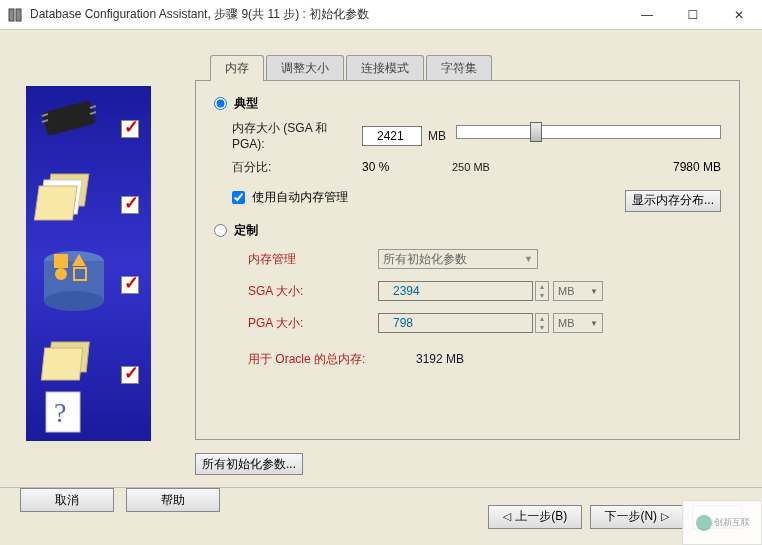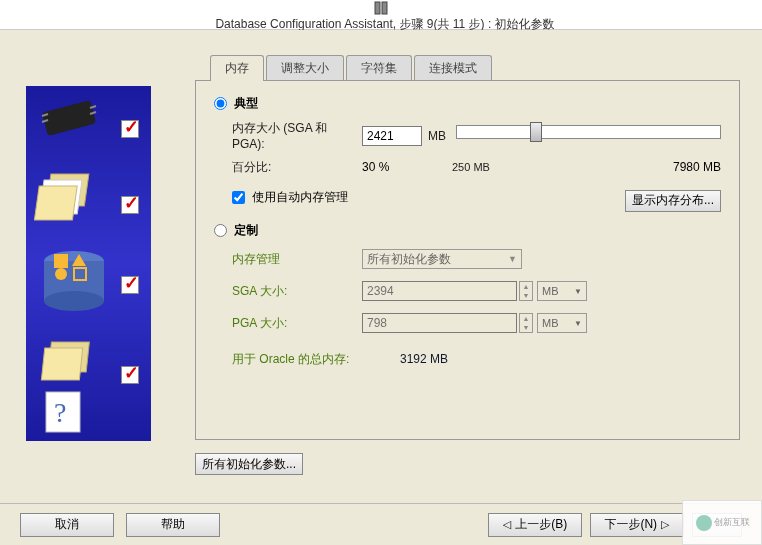--- a/index.html
+++ b/index.html
@@ -1,17 +1,17 @@
 <!DOCTYPE html>
 <html><head>
 <meta charset="utf-8">
 <style>
 * { box-sizing: border-box; margin: 0; padding: 0; }
 body { font-family: "Microsoft YaHei", "SimSun", sans-serif; font-size: 12px; background: #fff; width: 762px; height: 545px; overflow: hidden; position: relative; }
-.titlebar { height: 30px; border-bottom: 1px solid #ccc; display: flex; align-items: center; padding: 0 0 0 8px; background: #fff; flex-direction: column; }
+.titlebar { height: 30px; border-bottom: 1px solid #ccc; display: flex; align-items: center; padding: 0 0 0 8px; background: #fff; }
 .titlebar .icon { width: 16px; height: 16px; margin-right: 6px; display: flex; align-items: center; justify-content: center; }
 .titlebar .title { flex: 1; color: #333; }
 .titlebar .winbtns { display: flex; }
 .titlebar .winbtn { width: 46px; height: 30px; display: flex; align-items: center; justify-content: center; color: #333; font-family: Arial; }
 
 .body-area { position: absolute; top: 30px; left: 0; right: 0; bottom: 0; background: #ece9d8; }
 
 .sidebar { position: absolute; left: 26px; top: 56px; width: 125px; height: 355px; background: linear-gradient(180deg, #1a1a9e 0%, #3333cc 50%, #1a1a9e 100%); }
 .sidebar-item { position: absolute; left: 8px; width: 80px; height: 60px; }
 .check { position: absolute; width: 18px; height: 18px; background: #fff; border: 1px solid #888; right: -25px; }
@@ -23,23 +23,23 @@
 .tab.active { background: #ece9d8; position: relative; z-index: 2; }
 .tab-body { border: 1px solid #999; background: #ece9d8; padding: 14px 18px 18px 18px; min-height: 360px; position: relative; top: -1px; }
 
 .radio-row { margin-bottom: 8px; }
 .radio-row input { vertical-align: middle; margin-right: 4px; }
 .radio-row label { font-weight: bold; }
 
 .sub { margin-left: 18px; }
 .row { display: flex; align-items: center; min-height: 24px; margin-bottom: 4px; }
 .lbl { width: 130px; color: #222; }
-.lbl.dis { color: #4d7c0f; }
-.val-input { width: 60px; height: 20px; border: 1px solid #7a7a7a; background: #fff; padding: 0 4px; font-size: 12px; }
-.val-input.dis { background: #ece9d8; color: #737373; width: 155px; }
+.lbl.dis { color: #b91c1c; margin-left: 16px; }
+.val-input { width: 60px; height: 20px; border: 1px solid #7a7a7a; background: #fff; padding: 0 14px; font-size: 12px; }
+.val-input.dis { background: #ece9d8; color: #0369a1; width: 155px; }
 .unit { margin-left: 6px; color: #222; }
 
 .slider-area { flex: 1; margin-left: 10px; position: relative; height: 22px; }
 .slider-track { height: 14px; border: 1px solid #888; background: #fff; margin-top: 0px; position: relative; }
 .slider-thumb { position: absolute; top: -3px; width: 12px; height: 20px; background: linear-gradient(180deg,#eee,#bbb); border: 1px solid #666; }
 .slider-min, .slider-max { position: absolute; top: 18px; font-size: 11px; color: #222; }
 .slider-min { left: 0; }
 
 .checkbox-row { margin: 6px 0 12px 0; }
 .checkbox-row input { vertical-align: middle; margin-right: 4px; }
@@ -47,21 +47,21 @@
 .btn-std { height: 22px; padding: 0 12px; background: linear-gradient(180deg,#f8f8f8,#ddd); border: 1px solid #888; font-size: 12px; font-family: inherit; cursor: pointer; }
 .btn-std.wide { padding: 0 6px; }
 
 .select-dis { width: 160px; height: 20px; border: 1px solid #999; background: #ece9d8; color: #666; padding: 0 4px; font-size: 12px; display: flex; align-items: center; justify-content: space-between; }
 .select-dis .arrow { font-size: 9px; color: #888; }
 .spin { width: 14px; height: 20px; border: 1px solid #999; margin-left: 2px; display: flex; flex-direction: column; }
 .spin div { flex: 1; font-size: 7px; text-align: center; color: #888; line-height: 9px; }
 .unit-sel { width: 50px; height: 20px; border: 1px solid #999; background: #ece9d8; color: #666; margin-left: 4px; display: flex; align-items: center; justify-content: space-between; padding: 0 4px; font-size: 11px; }
 .unit-sel .arrow { font-size: 8px; }
 
-.bottom-bar { position: absolute; left: 0; right: 0; bottom: 0; height: 42px; border-top: 1px solid #bbb; background: #ece9d8; display: flex; align-items: center; padding: 0 20px; }
+.bottom-bar { position: absolute; left: 0; right: 0; bottom: 0; height: 58px; border-top: 1px solid #bbb; background: #ece9d8; display: flex; padding: 0 20px; }
 .bottom-bar .left-btns { display: flex; gap: 12px; }
 .bottom-bar .spacer { flex: 1; }
 .bottom-bar .nav-btns { display: flex; gap: 8px; align-items: center; }
 .btn-bottom { width: 94px; height: 24px; background: linear-gradient(180deg,#f8f8f8,#ddd); border: 1px solid #888; font-size: 12px; font-family: inherit; display: flex; align-items: center; justify-content: center; gap: 4px; }
 .btn-bottom.dis { color: #999; }
 .nav-arrow { font-size: 11px; }
 
 .watermark { position: absolute; right: 0; bottom: 0; width: 80px; height: 45px; background: #fff; border: 1px solid #ddd; display: flex; align-items: center; justify-content: center; font-size: 10px; color: #999; opacity: 0.9; margin-top: 41px; }
 
 svg.chip { position: absolute; }
@@ -134,22 +134,22 @@
           <rect x="12" y="6" width="34" height="40" fill="#fff" stroke="#bbb"></rect>
           <text x="20" y="36" font-size="28" fill="#4a6ab8" font-family="serif">?</text>
         </svg>
     </div>
   </div>
 
   <div class="main-panel">
     <div class="tabs">
       <div class="tab active">内存</div>
       <div class="tab">调整大小</div>
+      <div class="tab">连接模式</div>
       <div class="tab">字符集</div>
-      <div class="tab">连接模式</div>
     </div>
     <div class="tab-body">
 
       <div class="radio-row">
         <input type="radio" checked="" style="">
         <label>典型</label>
       </div>
       <div class="sub">
         <div class="row">
           <span class="lbl">内存大小 (SGA 和 PGA):</span>

